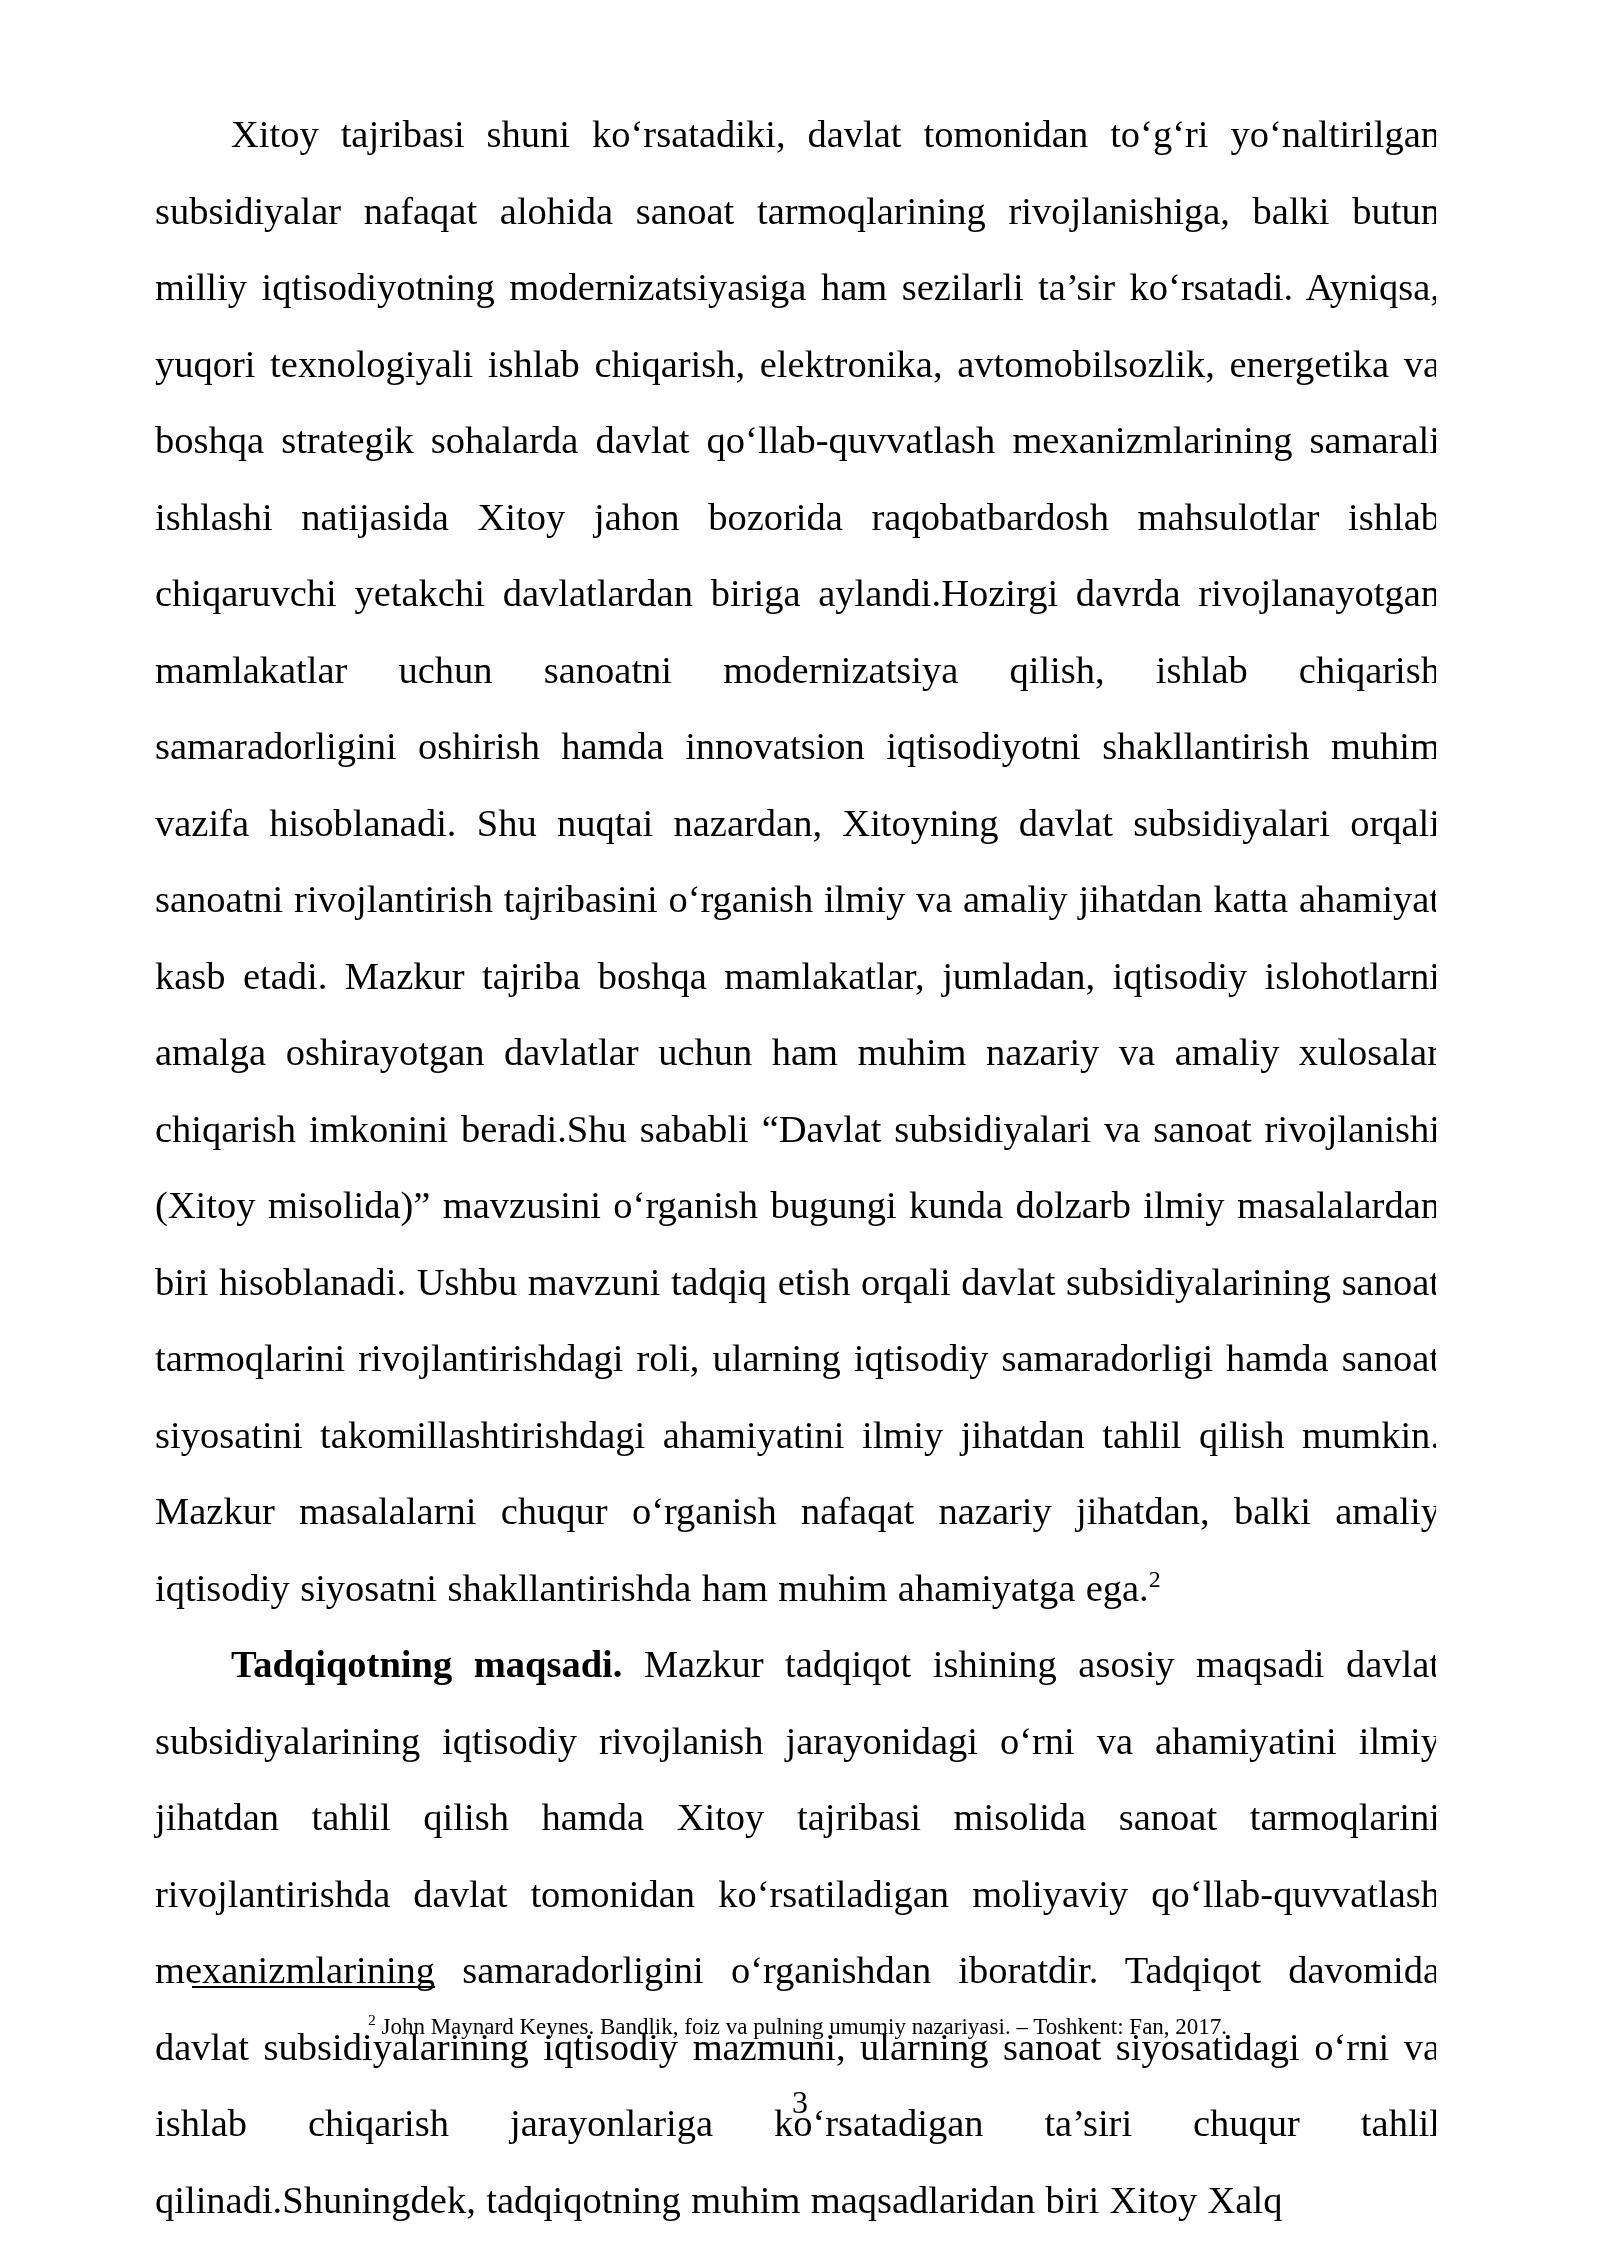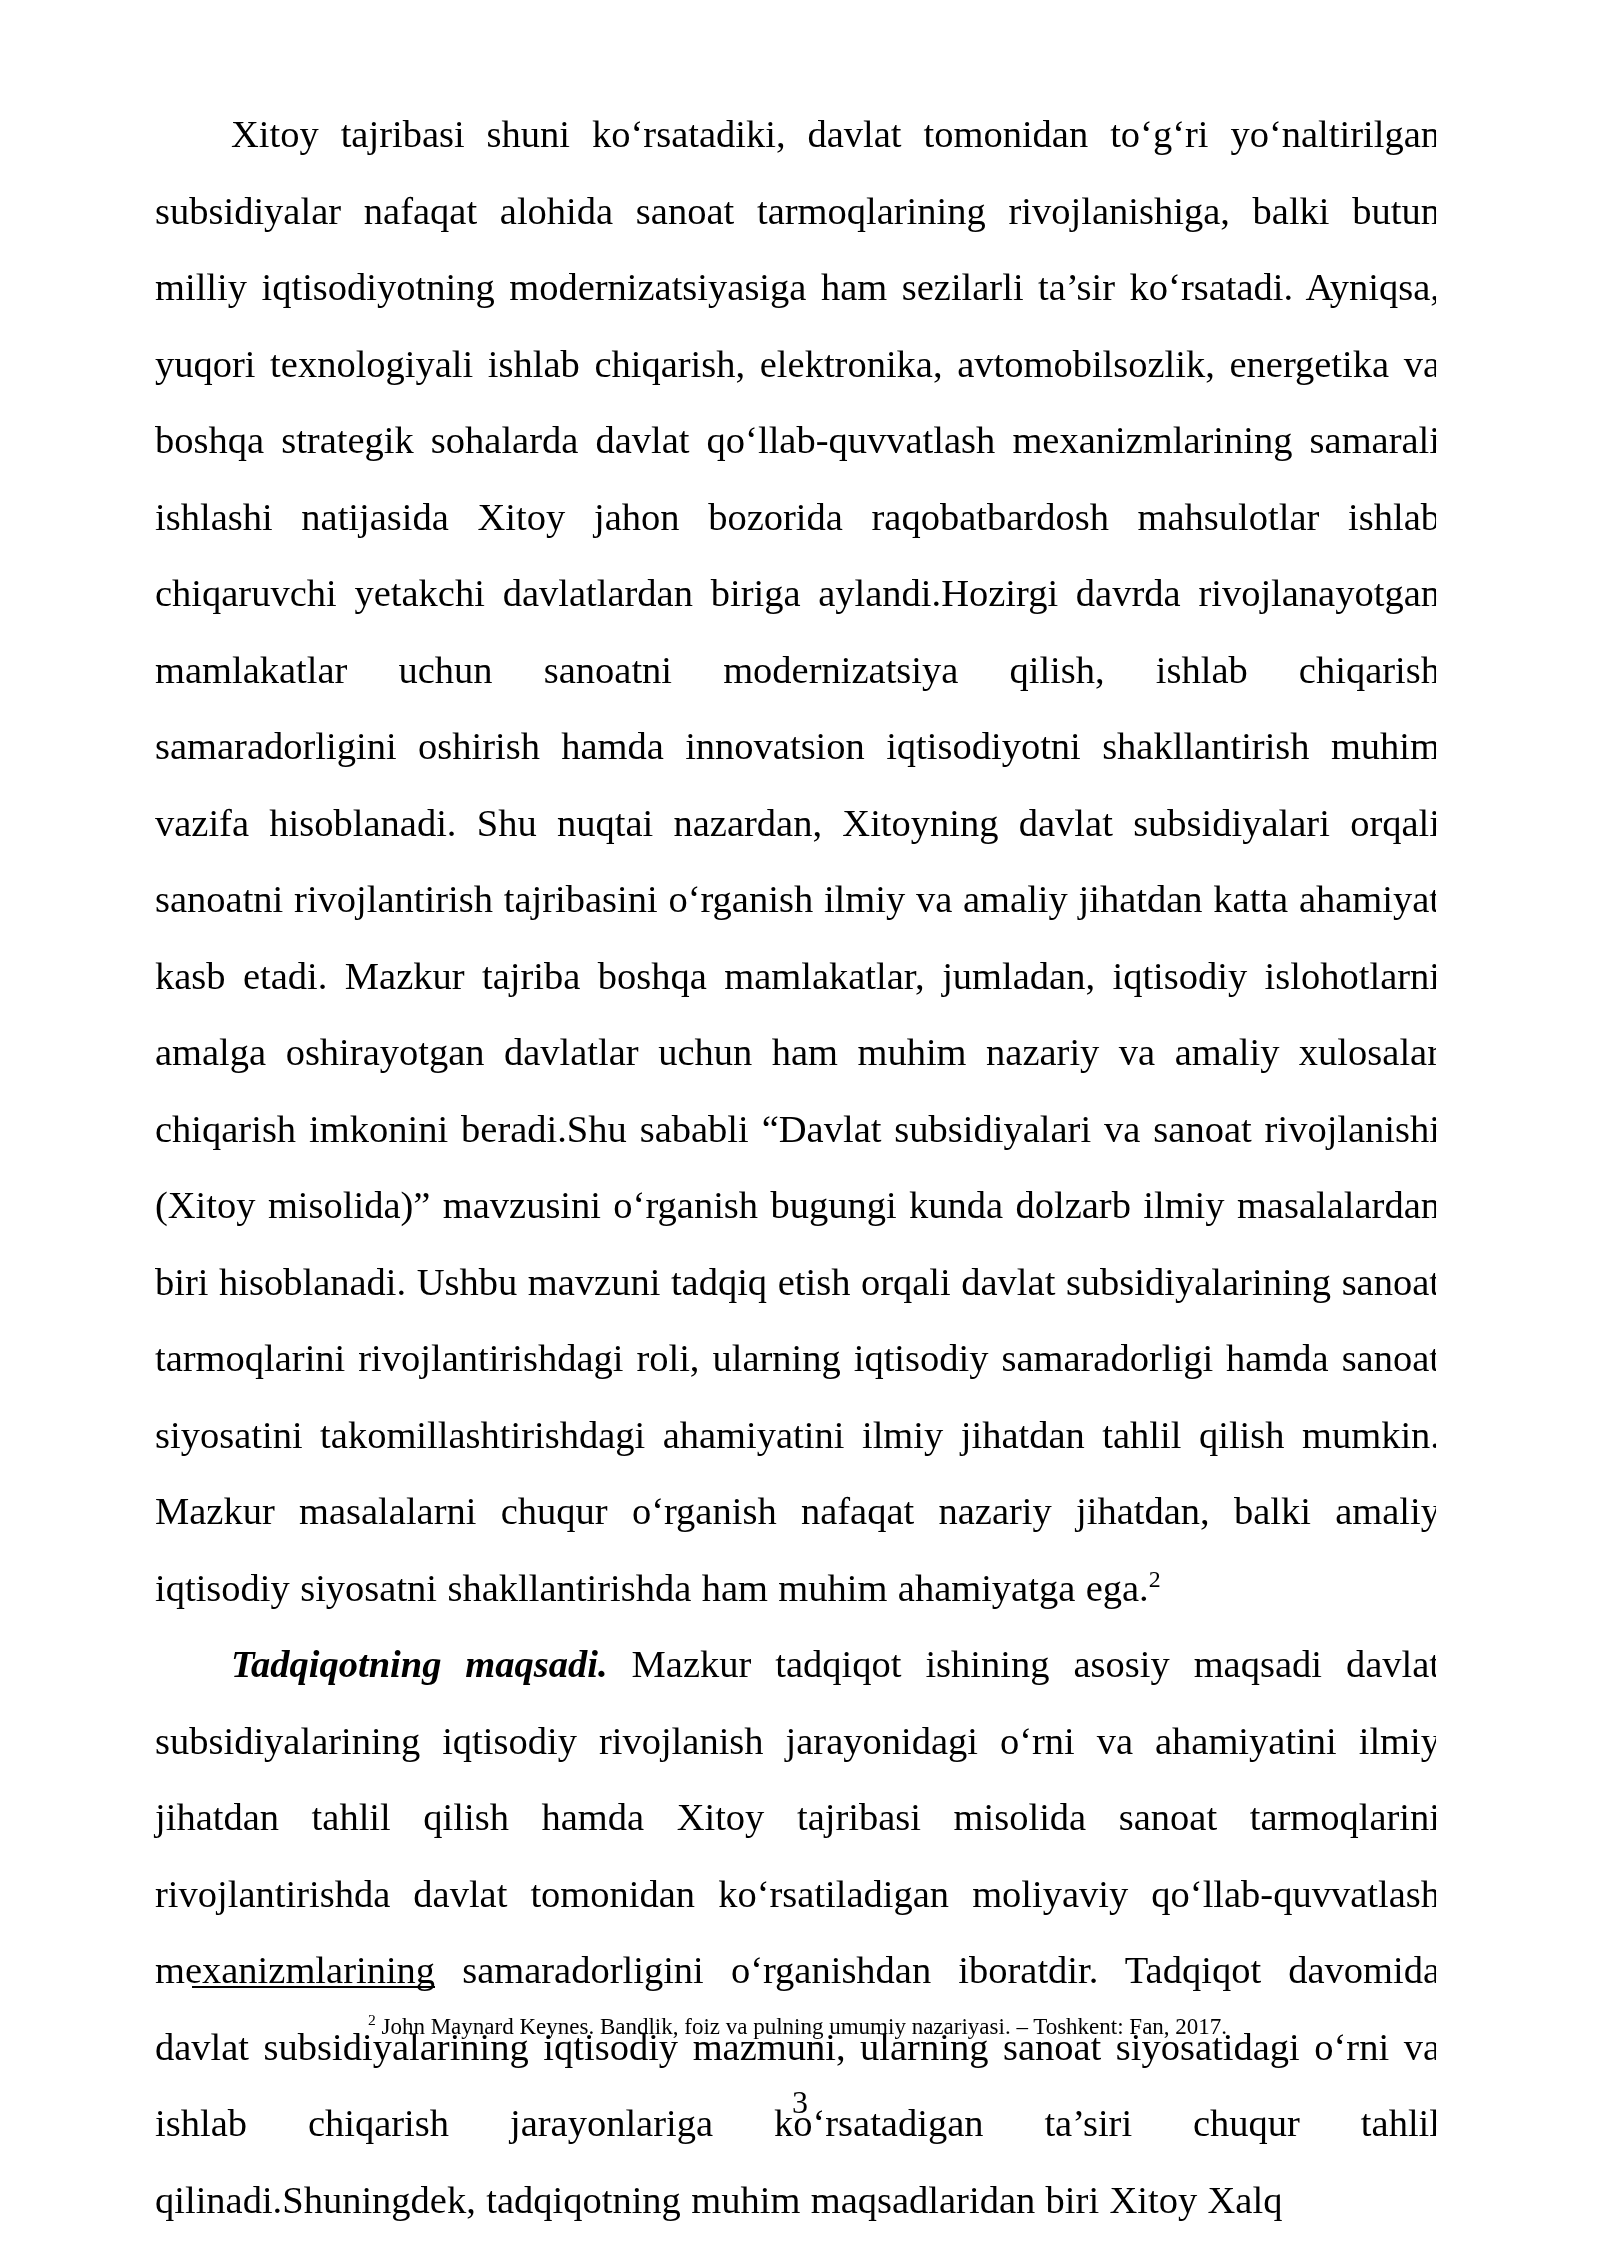--- a/index.html
+++ b/index.html
@@ -33,21 +33,20 @@
     text-justify: inter-word;
     text-indent: 76px;
     hyphens: none;
     word-spacing: 0.02em;
   }
   p.body-par.tight {
     text-indent: 76px;
   }
   .bold-lead {
     font-weight: bold;
-    font-style: italic;
   }
   sup.fn {
     font-size: 0.62em;
     vertical-align: super;
     line-height: 0;
   }
   .footnote-area {
     position: absolute;
     left: 155px;
     top: 1986px;

